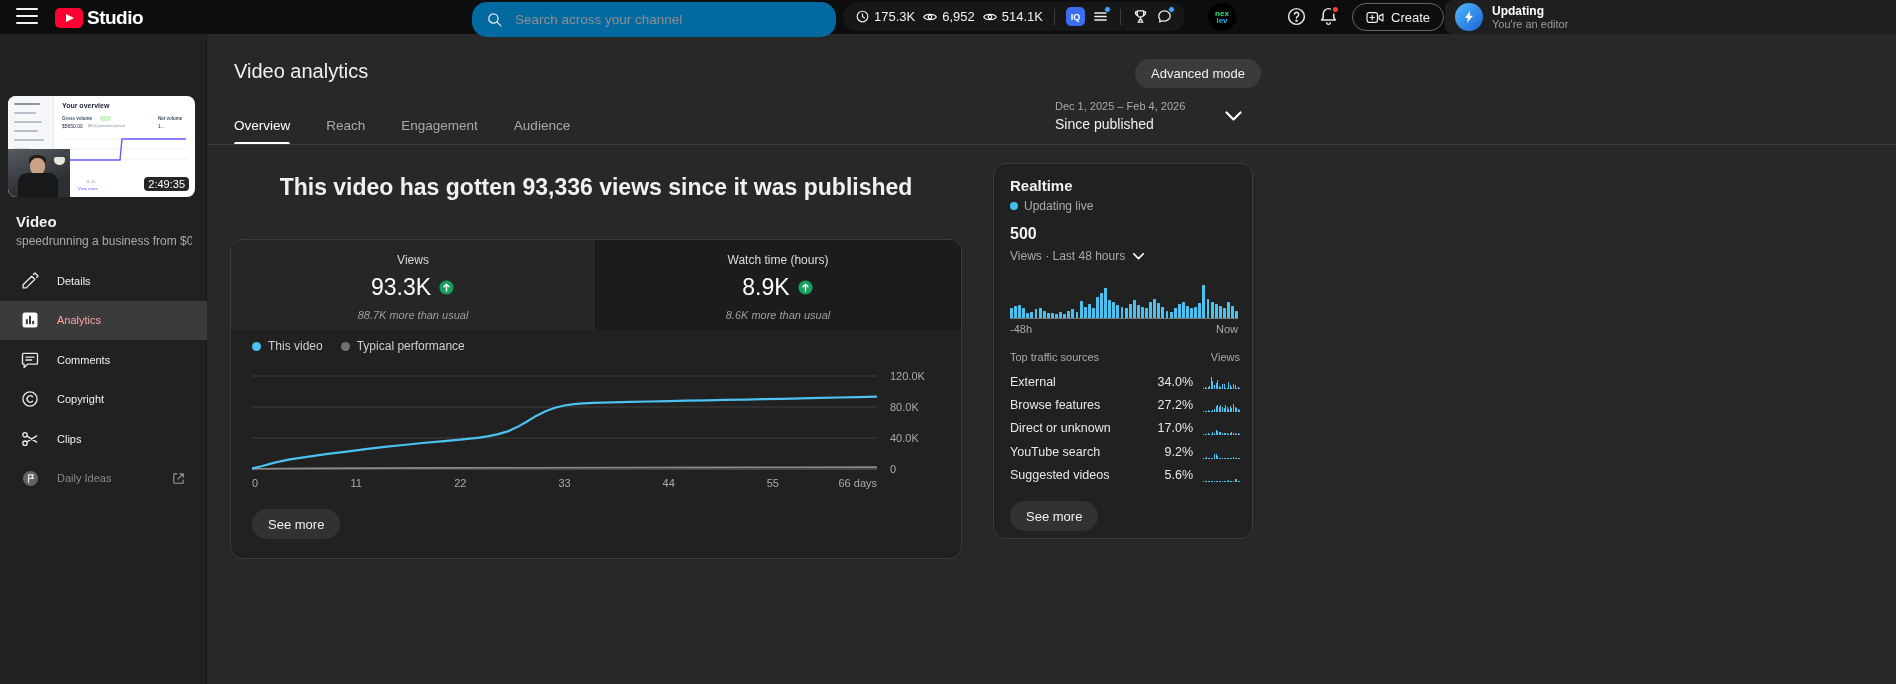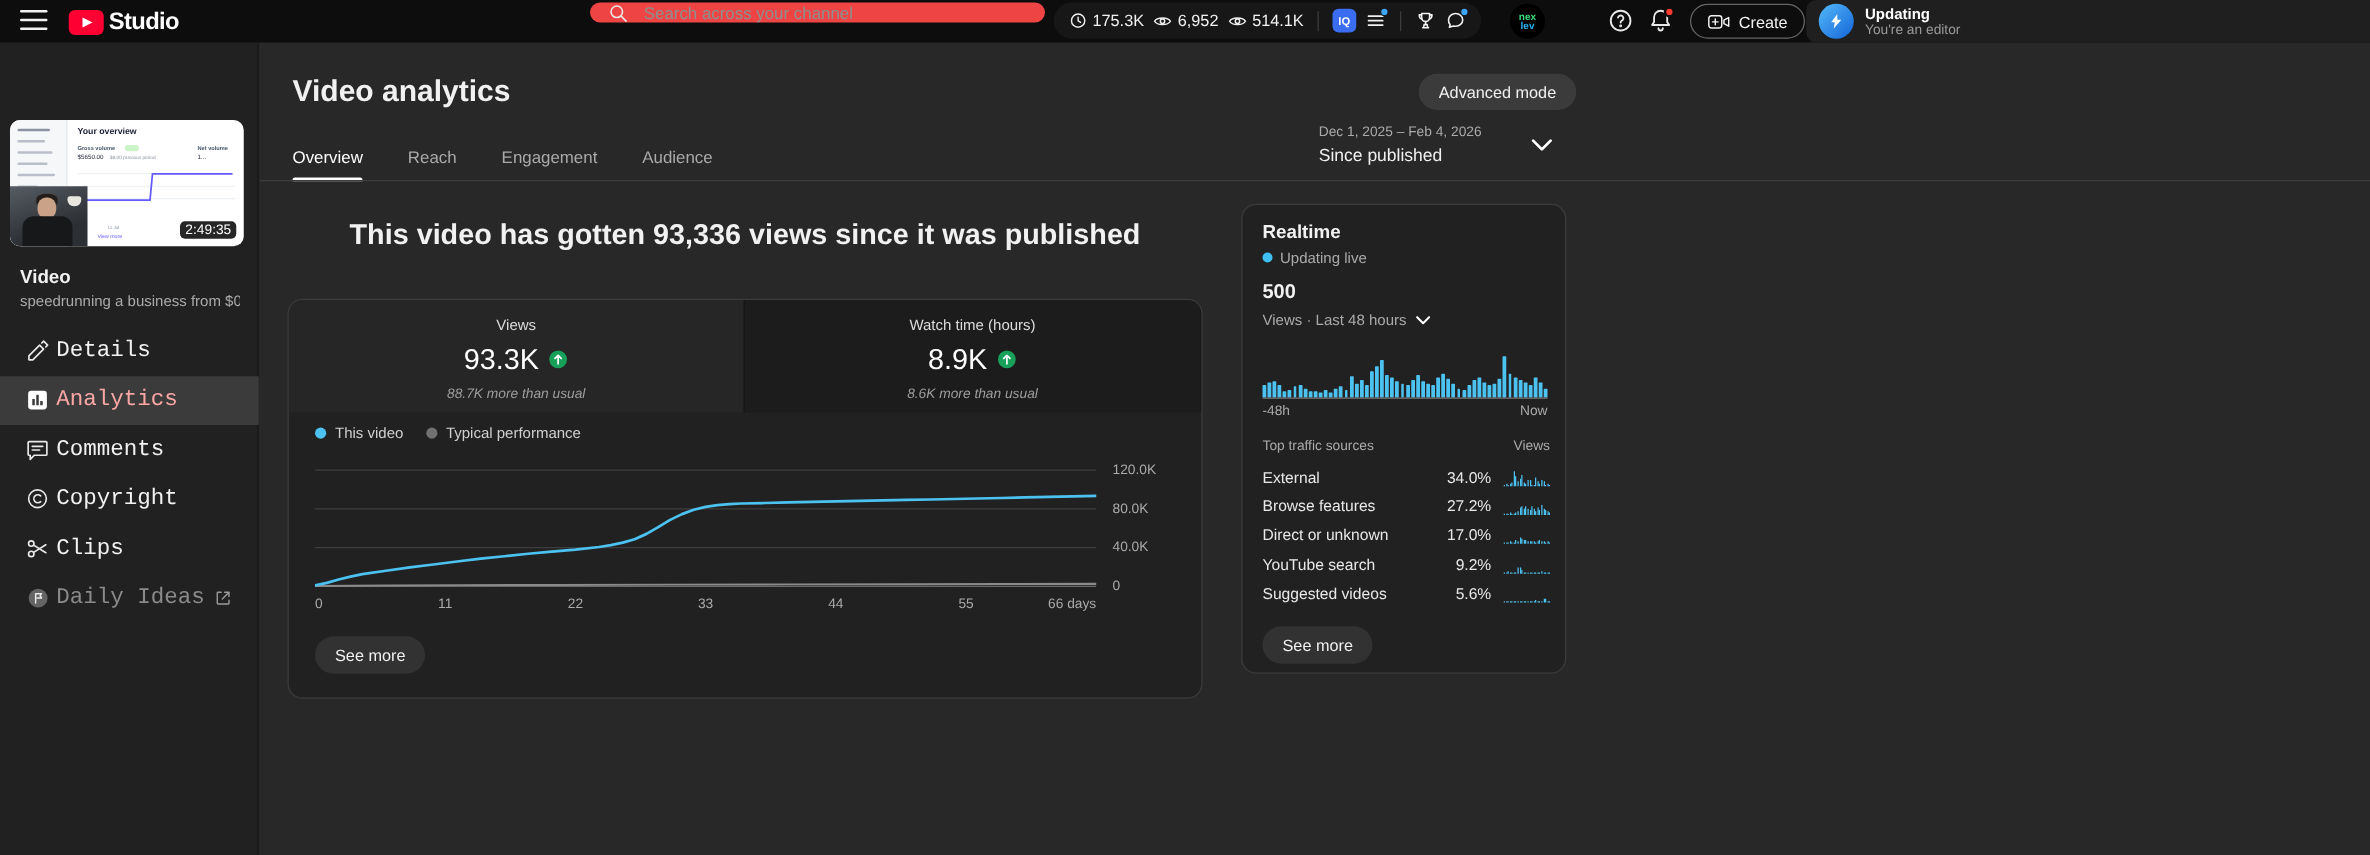--- a/index.html
+++ b/index.html
@@ -8,21 +8,21 @@
 
   
   #topbar { position:absolute; left:0; top:0; width:1896px; height:34px; background:#0d0d0d; z-index:10; }
   #hamburger { position:absolute; left:16px; top:8px; width:22px; height:17px; cursor:pointer; }
   #hamburger div { height:2px; background:#f1f1f1; margin-bottom:5px; border-radius:1px; }
   #logo { position:absolute; left:55px; top:7px; display:flex; align-items:center; gap:4px; }
   #logo .tv { width:28px; height:20px; background:#ff0033; border-radius:5px; position:relative; }
   #logo .tv:after { content:""; position:absolute; left:11px; top:6px; border-left:8px solid #fff;
                     border-top:4.5px solid transparent; border-bottom:4.5px solid transparent; }
   #logo .brand { font-size:19px; font-weight:700; letter-spacing:-0.5px; color:#fff; }
-  #searchbar { position:absolute; left:472px; top:2px; width:364px; height:16px; background:#ef4444;
+  #searchbar { position:absolute; left:472px; top:2px; width:364px; height:35px; background:#0369a1;
                border-radius:15px; display:flex; align-items:center; padding:0 14px; gap:12px; }
   #searchbar input { background:transparent; border:0; outline:none; color:#e8e8e8; font-size:13.5px; width:280px;
                      font-family:"Liberation Sans", sans-serif; }
   #searchbar input::placeholder { color:#8f8f8f; }
   #statsbar { position:absolute; left:843px; top:2px; height:29px; background:#171717; border-radius:15px;
               display:flex; align-items:center; padding:0 12px; gap:7px; }
   .stat { display:flex; align-items:center; gap:4px; font-size:13px; font-weight:500; color:#f1f1f1; }
   .vdiv { width:1px; height:16px; background:#3d3d3d; margin:0 4px; }
   .icon-dot { position:relative; display:flex; }
   .icon-dot .dot { position:absolute; right:-2px; top:-2px; width:7px; height:7px; background:#3ea6ff;
@@ -72,28 +72,28 @@
   .t-body { position:absolute; left:10px; top:24px; width:40px; height:26px; background:#17181a; border-radius:9px 9px 0 0; }
   .t-lamp { position:absolute; left:46px; top:8px; width:11px; height:8px; background:#e9e6df; border-radius:2px 2px 5px 5px; }
   #duration { position:absolute; right:6px; bottom:6px; background:rgba(0,0,0,.85); color:#fff; font-size:11px;
               font-weight:500; border-radius:4px; padding:1px 4px; }
   #video-kind { position:absolute; left:16px; top:179px; font-size:15px; font-weight:700; }
   #video-title { position:absolute; left:16px; top:200px; width:176px; font-size:12px; color:#aaa;
                  white-space:nowrap; overflow:hidden; }
   #menu { position:absolute; left:0; top:227px; width:207px; }
   .mrow { height:39.5px; display:flex; align-items:center; cursor:pointer; position:relative; }
   .mrow .mico { width:20px; margin-left:20px; display:flex; justify-content:center; }
-  .mrow .mlabel { margin-left:5px; font-size:18px; color:#f1f1f1;font-family:Liberation Mono, monospace; }
+  .mrow .mlabel { margin-left:17px; font-size:11px; color:#f1f1f1; }
   .mrow.active { background:#3b3b3b; }
   .mrow.disabled .mlabel { color:#8a8a8a; }
   .mrow .ext { position:absolute; right:21px; display:flex; }
 
   
   #main { position:absolute; left:208px; top:34px; width:1688px; height:650px; background:#282828; }
-  #page-title { position:absolute; left:26px; top:26px; font-size:24px; font-weight:700; }
+  #page-title { position:absolute; left:26px; top:26px; font-size:20px; font-weight:400; }
   #advanced-btn { position:absolute; left:927px; top:25px; height:29px; padding:0 16px; background:#3b3b3b;
                   border:0; border-radius:15px; color:#f1f1f1; font-size:13px; font-weight:500; cursor:pointer;
                   font-family:"Liberation Sans", sans-serif; }
   #date-range { position:absolute; left:847px; top:66px; font-size:11px; color:#aaa; }
   #date-mode { position:absolute; left:847px; top:82px; font-size:14px; color:#f1f1f1; }
   #date-chevron { position:absolute; left:1016px; top:76px; cursor:pointer; }
   #tabs { position:absolute; left:26px; top:84px; display:flex; gap:36px;align-items:flex-end; }
   .tab { font-size:13.5px; font-weight:500; color:#aaa; padding-bottom:12px; cursor:pointer; position:relative; }
   .tab.active { color:#fff; }
   .tab.active:after { content:""; position:absolute; left:0; right:0; bottom:0; height:3px; background:#fff; border-radius:2px 2px 0 0; }

